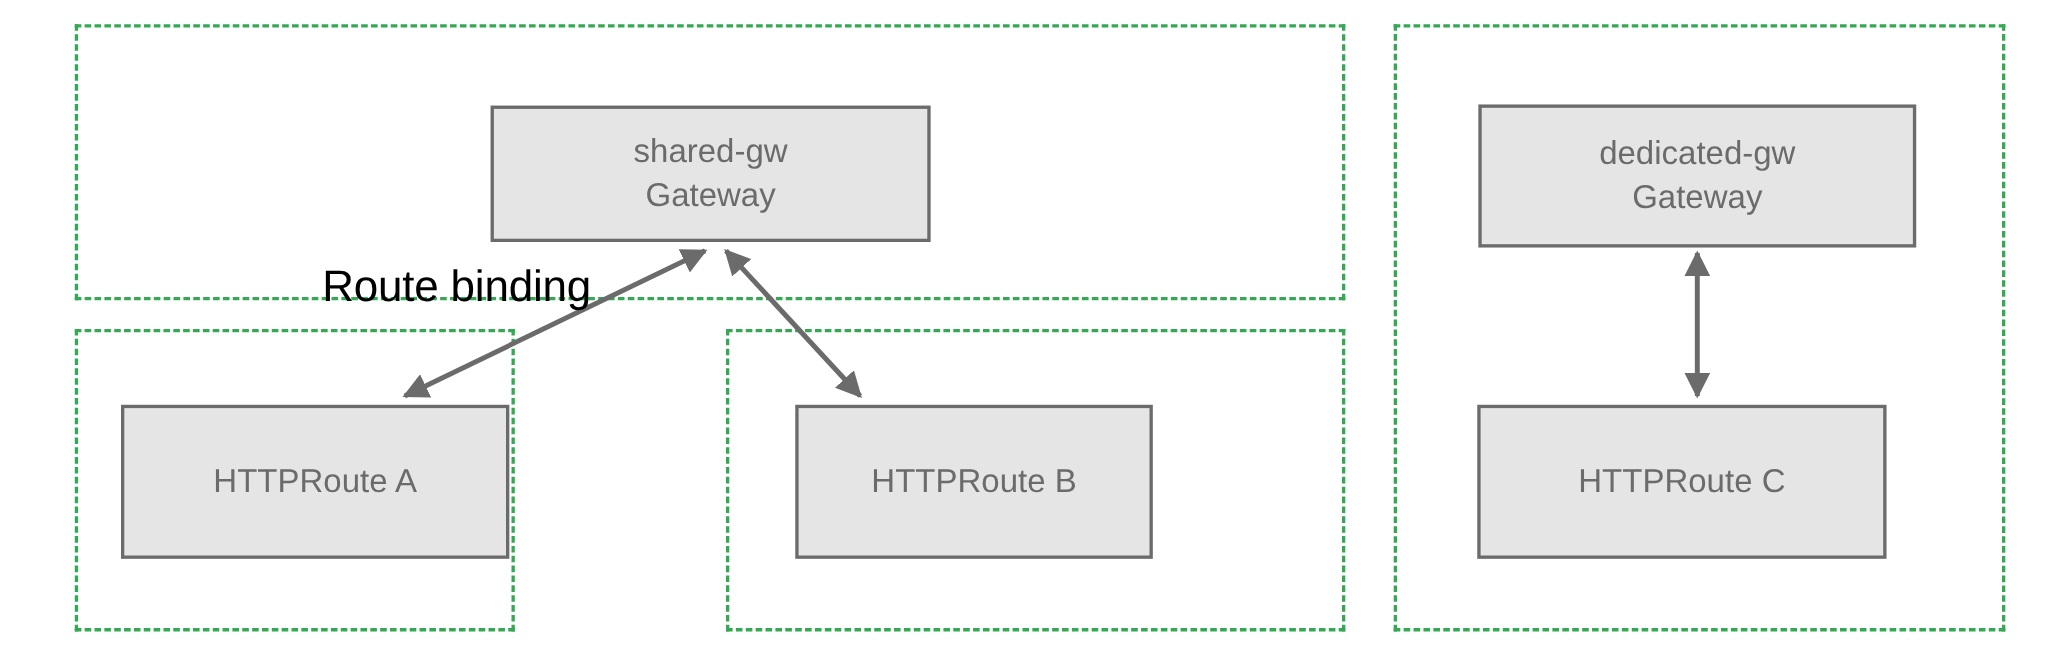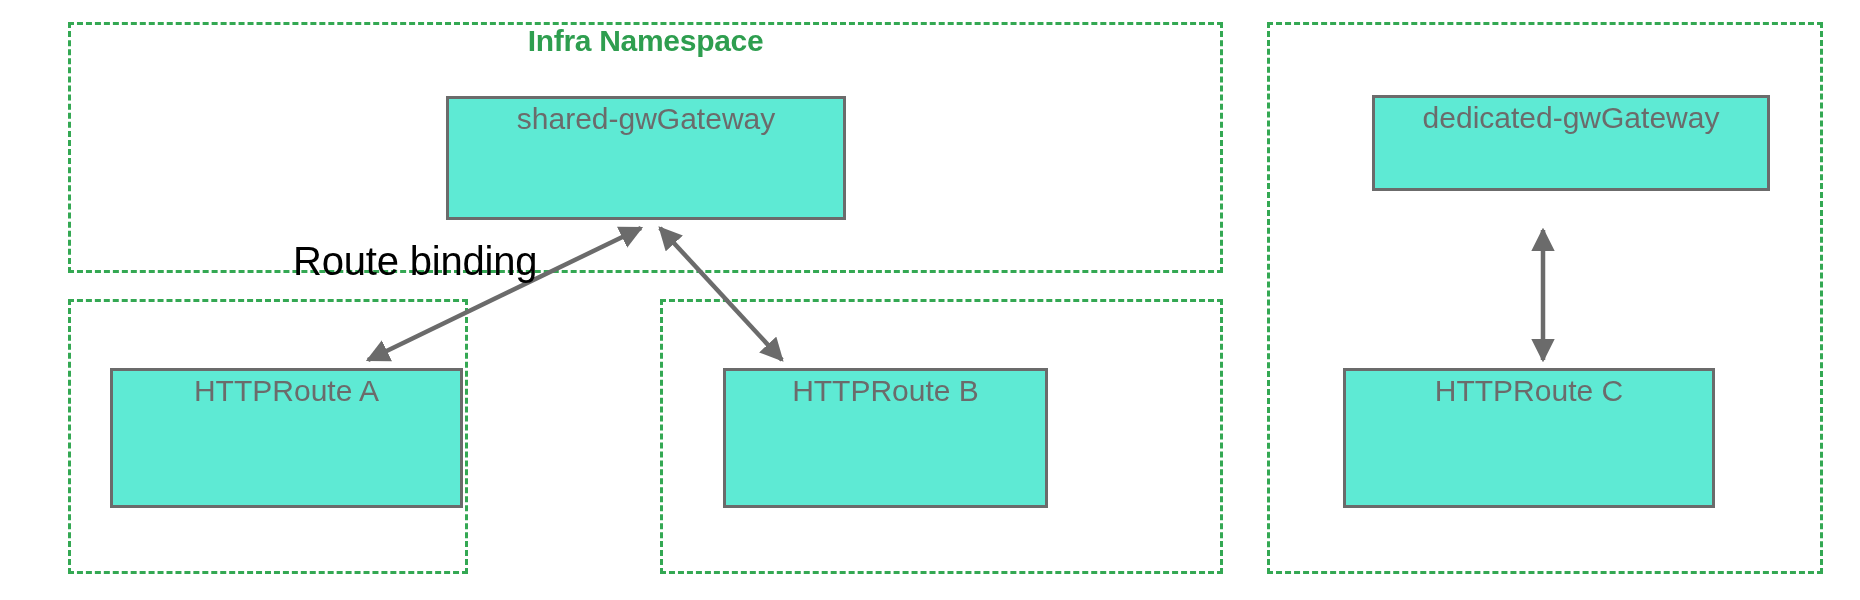--- a/index.html
+++ b/index.html
@@ -27,24 +27,24 @@
     font-weight: bold;
     font-size: 30px;
     letter-spacing: -0.3px;
     white-space: nowrap;
     text-align: center;
   }
   .node-box {
     position: absolute;
     border: 3px solid #6b6b6b;
     box-sizing: border-box;
-    background: #5eead4;
+    background: #e5e5e5;
     display: flex;
-    flex-direction: row;
-    align-items: flex-start;
+    flex-direction: column;
+    align-items: center;
     justify-content: center;
     color: #6b6b6b;
     font-size: 30px;
     line-height: 1.32;
     text-align: center;
     white-space: nowrap;
   }
   .node-line { display: block; }
   .edge-label {
     position: absolute;
@@ -65,21 +65,20 @@
 </head>
 <body>
 
 <div id="canvas">
 
   <div class="ns-box" style="left:68px; top:22px; width:1155px; height:251px;"></div>
   <div class="ns-box" style="left:68px; top:299px; width:400px; height:275px;"></div>
   <div class="ns-box" style="left:660px; top:299px; width:563px; height:275px;"></div>
   <div class="ns-box" style="left:1267px; top:22px; width:556px; height:552px;"></div>
 
-  <div class="ns-label" style="left:68px; top:24px; width:1155px;">Infra Namespace</div>
   <div class="ns-label" style="left:68px; top:448px; width:400px; top:449px;">Namespace A</div>
   <div class="ns-label" style="left:660px; top:449px; width:563px;">Namespace B</div>
   <div class="ns-label" style="left:1267px; top:449px; width:556px;">Namespace C</div>
 
   <svg class="edges" viewBox="0 0 1860 600" xmlns="http://www.w3.org/2000/svg">
     <defs>
       <marker id="arrowEnd" viewBox="0 0 10 10" refX="9" refY="5" markerWidth="5.2" markerHeight="5.2" orient="auto-start-reverse">
         <path d="M 0 0 L 10 5 L 0 10 z" fill="#6b6b6b"></path>
       </marker>
     </defs>
@@ -88,21 +87,21 @@
       <line x1="782" y1="360" x2="660" y2="228"></line>
       <line x1="1543" y1="360" x2="1543" y2="230"></line>
     </g>
   </svg>
 
   <div class="node-box" style="left:446px; top:96px; width:400px; height:124px;">
     <span class="node-line">shared-gw</span>
     <span class="node-line">Gateway</span>
   </div>
 
-  <div class="node-box" style="left:1344px; top:95px; width:398px; height:96px;margin-left:28px;">
+  <div class="node-box" style="left:1344px; top:95px; width:398px; height:130px;">
     <span class="node-line">dedicated-gw</span>
     <span class="node-line">Gateway</span>
   </div>
 
   <div class="node-box" style="left:110px; top:368px; width:353px; height:140px;">
     <span class="node-line">HTTPRoute A</span>
   </div>
 
   <div class="node-box" style="left:723px; top:368px; width:325px; height:140px;">
     <span class="node-line">HTTPRoute B</span>

